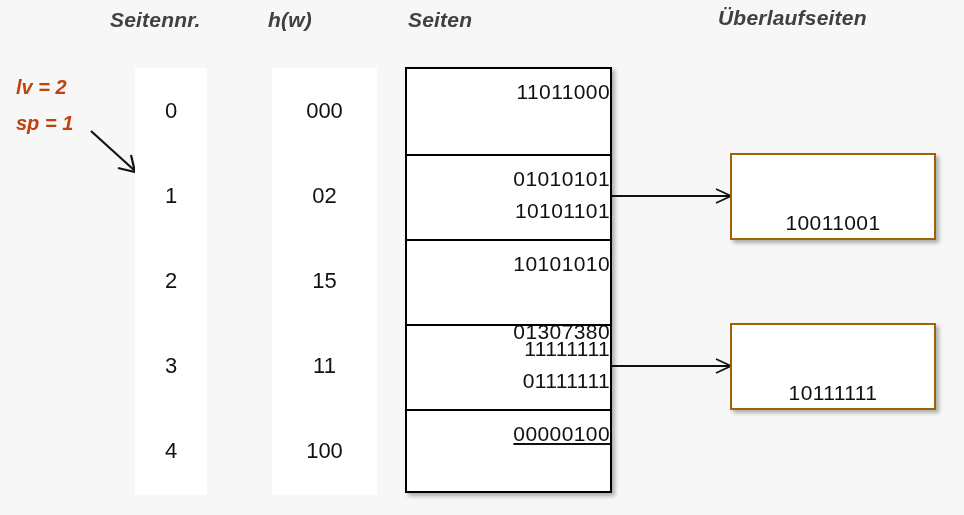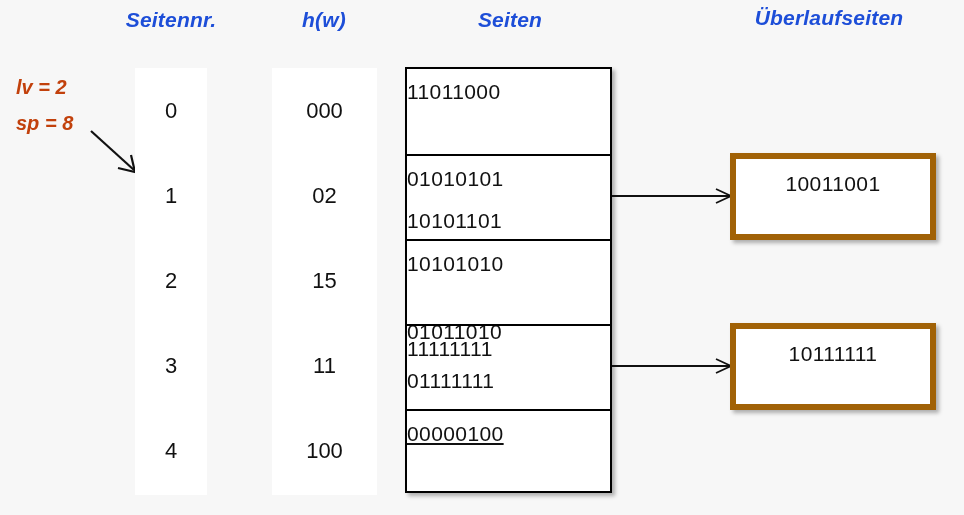--- a/index.html
+++ b/index.html
@@ -20,23 +20,23 @@
     height: 515px;
   }
 
   
   .col-header {
     position: absolute;
     font-style: italic;
     font-weight: 600;
     font-size: 21px;
     letter-spacing: 0.2px;
-    color: #1d4ed8;
+    color: #404040;
     white-space: nowrap;
-    text-align: center;
+    text-align: left;
   }
   #hdr-seitennr { left: 110px; top: 8px; width: 122px; }
   #hdr-hw       { left: 268px; top: 8px; width: 112px; }
   #hdr-seiten   { left: 408px; top: 8px; width: 204px; }
   #hdr-ueber    { left: 718px; top: 6px; width: 222px; }
 
   
   .param-line {
     position: absolute;
     font-style: italic;
@@ -97,49 +97,49 @@
     box-shadow: 3px 3px 4px rgba(0,0,0,0.30);
   }
   .page-row {
     position: absolute;
     left: 0;
     width: 100%;
     height: 85px;
     box-sizing: border-box;
     display: flex;
     flex-direction: column;
-    align-items: flex-start;
+    align-items: flex-end;
     justify-content: flex-start;
     padding-top: 7px;
   }
   .page-row.p0 { top: 0px;   height: 85px; }
-  .page-row.p1 { top: 85px;  height: 85px; border-top: 2px solid #000000; gap: 10px; }
+  .page-row.p1 { top: 85px;  height: 85px; border-top: 2px solid #000000; }
   .page-row.p2 { top: 170px; height: 85px; border-top: 2px solid #000000; gap: 36px; }
   .page-row.p3 { top: 255px; height: 76px; border-top: 2px solid #000000; }
   .page-row.p4 { top: 340px; height: 82px; border-top: 2px solid #000000; text-decoration: underline; }
 
   .page-entry {
     font-size: 21px;
     line-height: 32px;
     color: #111111;
     letter-spacing: 0.4px;
   }
 
   
   .overflow-box {
     position: absolute;
     left: 730px;
     width: 206px;
     height: 87px;
     background: #ffffff;
-    border: 6px solid #a16207;
+    border: 2px solid #a16207;
     box-sizing: border-box;
     box-shadow: 3px 3px 4px rgba(0,0,0,0.30);
     display: flex;
-    align-items: flex-start;
+    align-items: flex-end;
     justify-content: center;
     padding-top: 10px;
   }
   #overflow-0 { top: 153px; }
   #overflow-1 { top: 323px; }
   .overflow-entry {
     font-size: 21px;
     line-height: 30px;
     color: #111111;
     letter-spacing: 0.4px;
@@ -159,21 +159,21 @@
 <body>
 
 <div id="stage">
 
   <div class="col-header" id="hdr-seitennr">Seitennr.</div>
   <div class="col-header" id="hdr-hw">h(w)</div>
   <div class="col-header" id="hdr-ueber">Überlaufseiten</div>
   <div class="col-header" id="hdr-seiten">Seiten</div>
 
   <div class="param-line" id="param-lv">lv = 2</div>
-  <div class="param-line" id="param-sp">sp = 8</div>
+  <div class="param-line" id="param-sp">sp = 1</div>
   <svg id="param-arrow" viewBox="0 0 56 52" xmlns="http://www.w3.org/2000/svg">
     <line x1="3" y1="3" x2="46" y2="42" stroke="#111111" stroke-width="2.2"></line>
     <polyline points="30,40 47,44 43,27" fill="none" stroke="#111111" stroke-width="2.2"></polyline>
   </svg>
 
   <div class="dir-col" id="col-seitennr">
     <div class="dir-cell r0">0</div>
     <div class="dir-cell r1">1</div>
     <div class="dir-cell r2">2</div>
     <div class="dir-cell r3">3</div>
@@ -191,21 +191,21 @@
   <div id="pages-box">
     <div class="page-row p0">
       <div class="page-entry">11011000</div>
     </div>
     <div class="page-row p1">
       <div class="page-entry">01010101</div>
       <div class="page-entry">10101101</div>
     </div>
     <div class="page-row p2">
       <div class="page-entry">10101010</div>
-      <div class="page-entry">01011010</div>
+      <div class="page-entry">01307380</div>
     </div>
     <div class="page-row p3">
       <div class="page-entry">11111111</div>
       <div class="page-entry">01111111</div>
     </div>
     <div class="page-row p4">
       <div class="page-entry">00000100</div>
     </div>
   </div>
 

